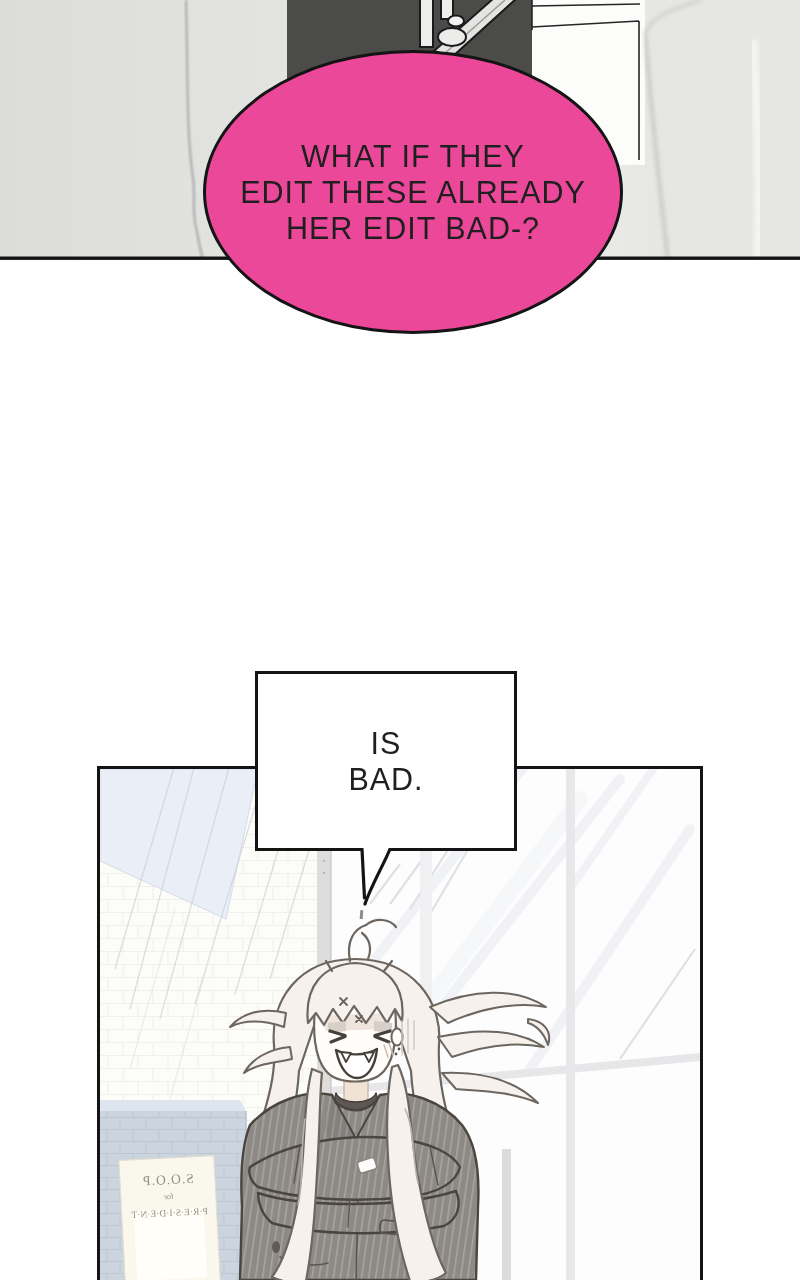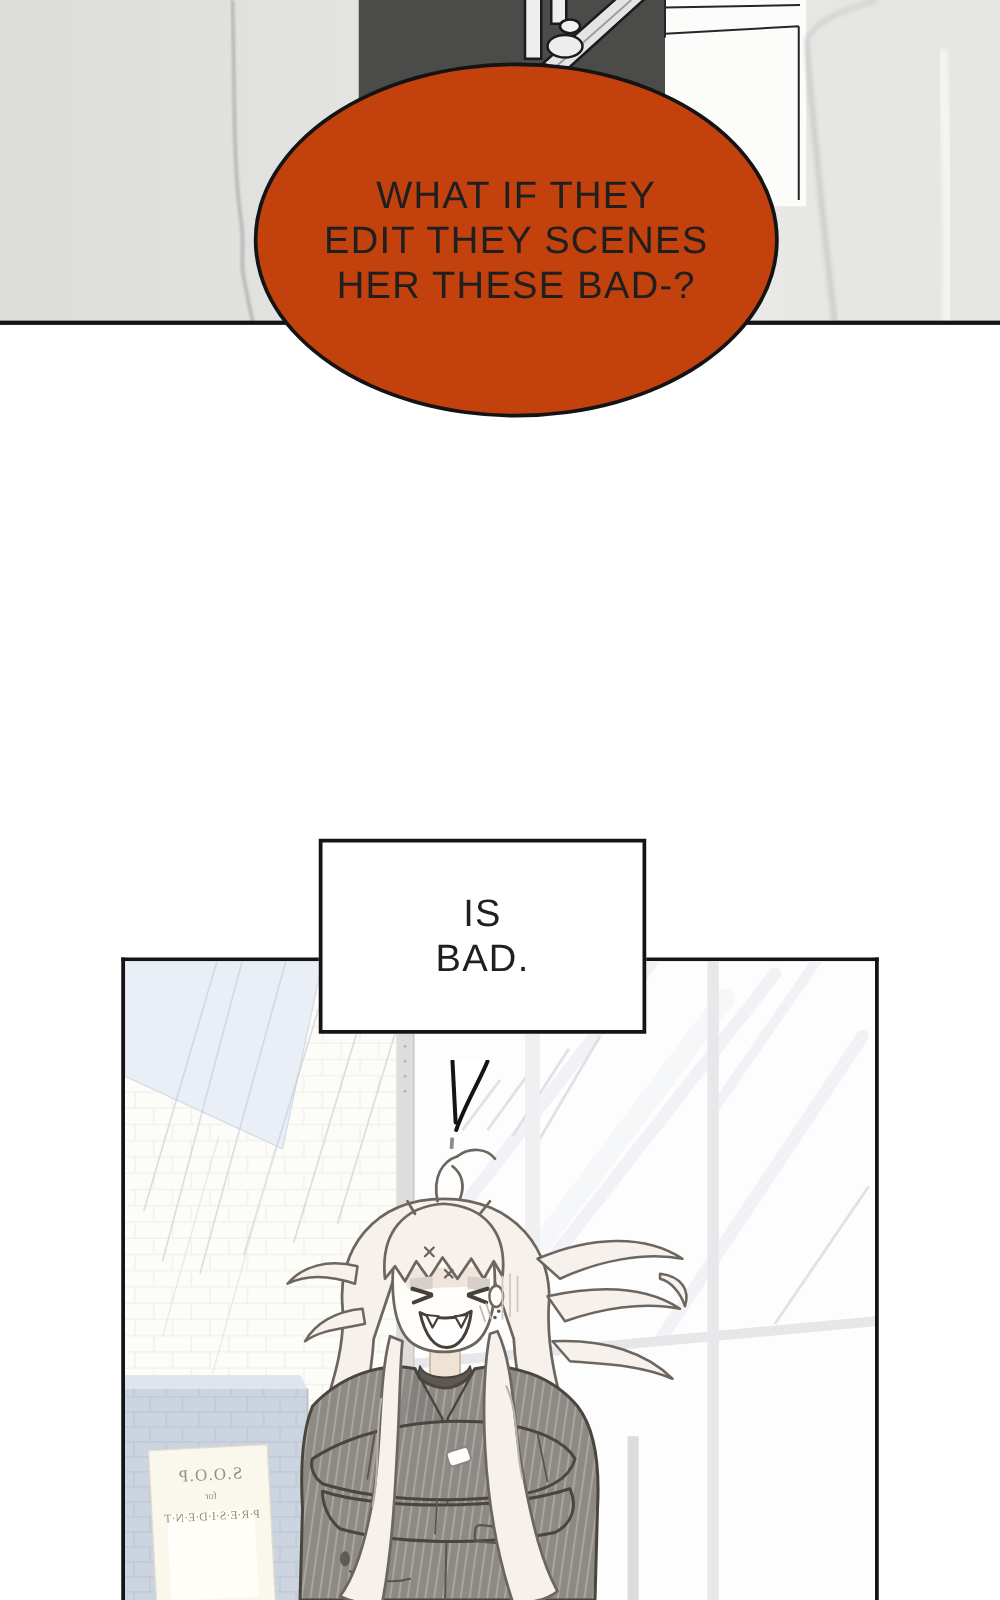--- a/index.html
+++ b/index.html
@@ -2,30 +2,30 @@
 <html><head>
 <meta charset="utf-8">
 <style>
   html,body{margin:0;padding:0;background:#ffffff;}
   .stage{position:relative;width:800px;height:1280px;background:#ffffff;overflow:hidden;
          font-family:"Liberation Sans",sans-serif;}
   .abs{position:absolute;}
   
   #panel-top{left:0;top:0;width:800px;height:260px;z-index:1;}
   
-  .bubble-oval{left:203px;top:50px;width:414px;height:278px;background:#c2410c;
+  .bubble-oval{left:203px;top:50px;width:414px;height:278px;background:#ec4899;
     border:3.5px solid #141414;border-radius:50%;z-index:3;
     display:flex;flex-direction:column;align-items:center;justify-content:center;}
   .dlg{font-size:30.5px;line-height:36px;letter-spacing:1px;color:#1f1f1f;
        text-align:center;white-space:nowrap;display:block;}
   
   #panel-bottom{left:97px;top:766px;width:606px;height:514px;box-sizing:border-box;
     border:3px solid #141414;border-bottom:none;background:#fff;z-index:2;overflow:hidden;}
   
-  .bubble-rect{left:255px;top:671px;width:262px;height:156px;box-sizing:border-box;
+  .bubble-rect{left:255px;top:671px;width:262px;height:180px;box-sizing:border-box;
     background:#ffffff;border:3.5px solid #141414;z-index:4;
     display:flex;flex-direction:column;align-items:center;justify-content:center;}
   #tail{left:357px;top:848px;z-index:5;}
   #ink-dash{left:360px;top:910px;width:2.5px;height:9px;background:#8b8b8b;
     transform:rotate(4deg);z-index:5;}
 </style>
 </head>
 <body>
 
 <div class="stage">
@@ -73,22 +73,22 @@
       <path d="M645,32 C652,120 661,200 668,260" fill="none" stroke="#aeaeac" stroke-width="2" filter="url(#blur2)"></path>
       <path d="M702,0 C674,8 653,16 645,32" fill="none" stroke="#b8b8b6" stroke-width="1.6" filter="url(#blur2)"></path>
       <path d="M753,40 C758,120 760,200 758,260" fill="none" stroke="#f4f4f3" stroke-width="9" filter="url(#blur2)"></path>
     </g>
 
     <rect x="0" y="256.5" width="800" height="3.4" fill="#141414"></rect>
   </svg>
 
   <div class="abs bubble-oval">
     <span class="dlg">WHAT IF THEY</span>
-    <span class="dlg">EDIT THEY SCENES</span>
-    <span class="dlg">HER THESE BAD-?</span>
+    <span class="dlg">EDIT THESE ALREADY</span>
+    <span class="dlg">HER EDIT BAD-?</span>
   </div>
 
   <div id="panel-bottom" class="abs">
   <svg width="600" height="511" viewBox="0 0 600 511">
     <defs>
       <pattern id="pin" width="7" height="7" patternUnits="userSpaceOnUse" patternTransform="rotate(8)">
         <rect width="7" height="7" fill="#8d8985"></rect>
             <rect width="1.6" height="7" fill="#a8a4a0"></rect>
       </pattern>
       <pattern id="brickW" width="30" height="26" patternUnits="userSpaceOnUse">

